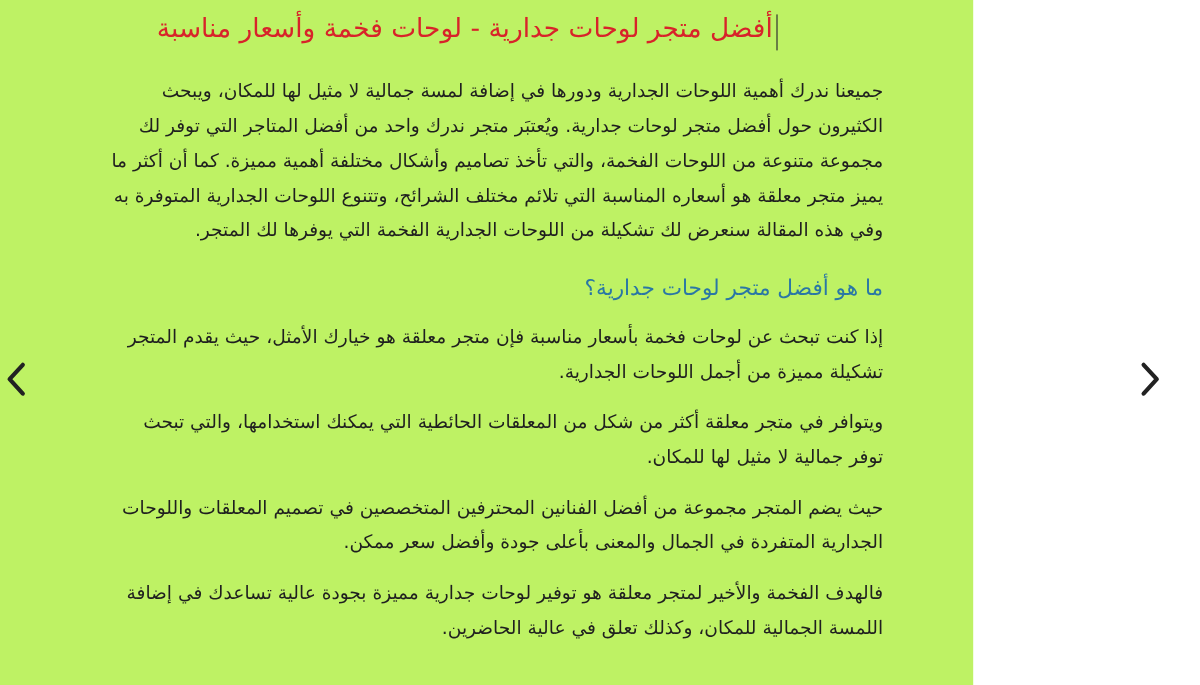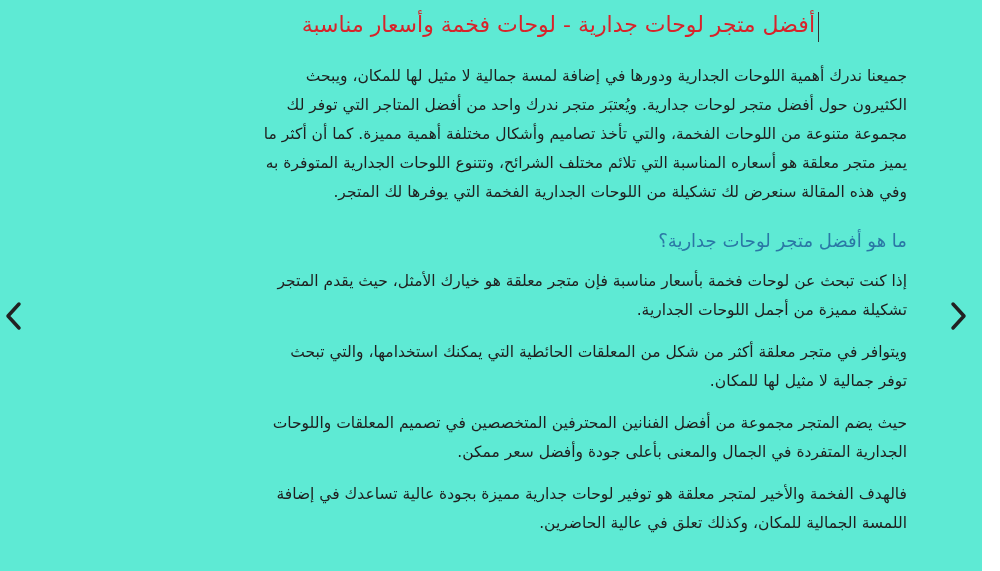--- a/index.html
+++ b/index.html
@@ -12,23 +12,23 @@
     }
     body {
       position: relative;
       font-family: "DejaVu Sans", sans-serif;
       color: #1f1f1f;
     }
     .page {
       position: absolute;
       left: 0;
       top: 0;
-      width: 982px;
+      width: 811px;
       height: 571px;
-      background: #5eead4;
+      background: #bef264;
     }
     .title-wrap {
       position: absolute;
       top: 10px;
       right: 163px;
       width: 780px;
       direction: rtl;
       text-align: right;
       white-space: nowrap;
     }

